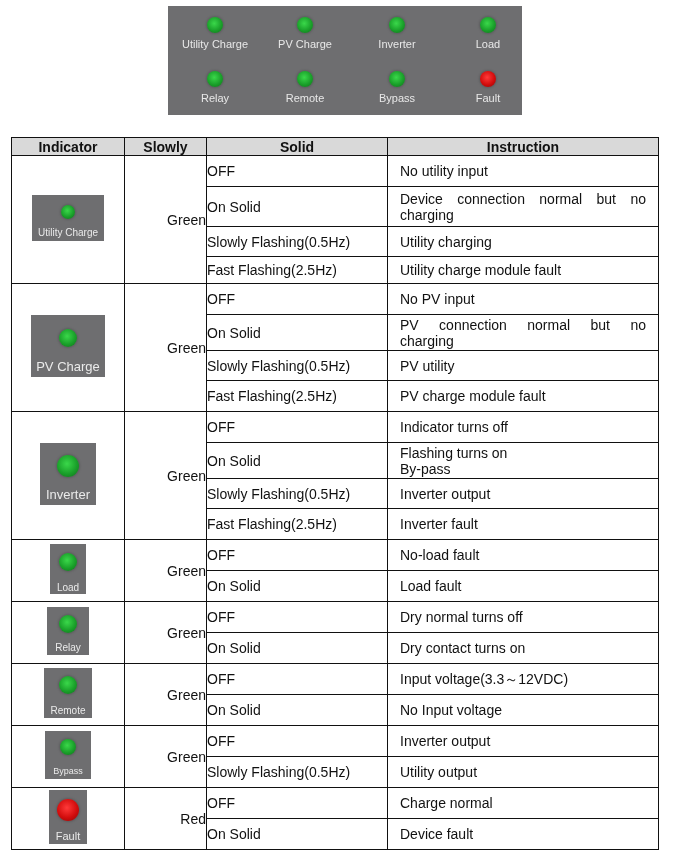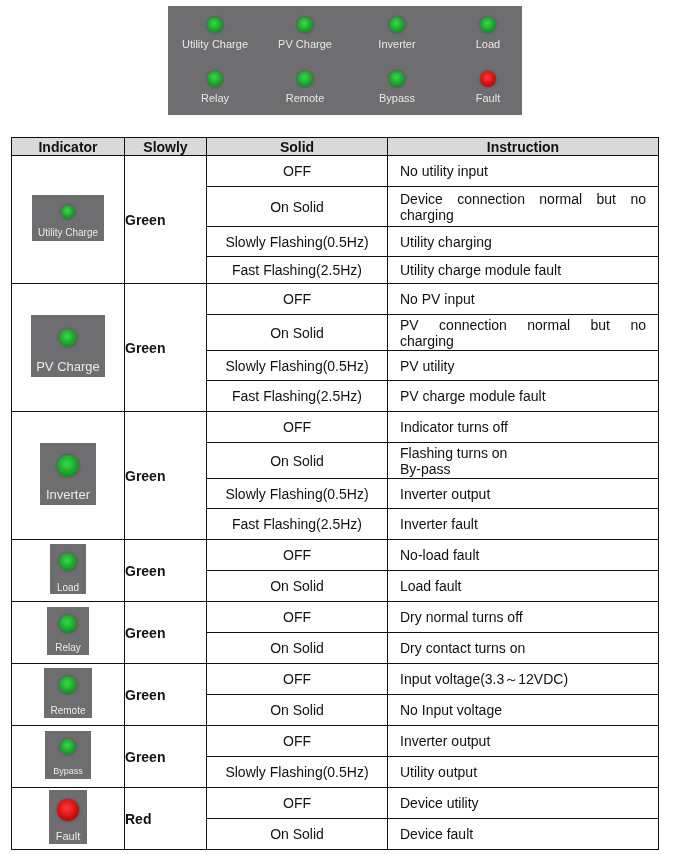--- a/index.html
+++ b/index.html
@@ -13,22 +13,22 @@
          box-shadow: 0 0 3px rgba(0,0,0,0.35); }
   .led.green { background: radial-gradient(circle at 45% 40%, #3ad84a 0%, #1aa02a 55%, #0f6d1a 100%); }
   .led.red { background: radial-gradient(circle at 45% 40%, #ff3a3a 0%, #d30d0d 55%, #8a0505 100%); }
   .panel-label { color: #e8e8e8; font-size: 11px; margin-top: 5px; white-space: nowrap; }
 
   table.ind { position: absolute; left: 11px; top: 137px; border-collapse: collapse;
               table-layout: fixed; width: 647px; }
   table.ind th, table.ind td { border: 1.3px solid #111; font-size: 14px; padding: 0; }
   table.ind th { background: #d9d9d9; font-weight: bold; height: 17px; font-size: 14px; }
   td.c-ind { text-align: center; vertical-align: middle; }
-  td.c-color { text-align: left; vertical-align: middle; font-weight: bold; }
-  td.c-status { text-align: center; vertical-align: middle; }
+  td.c-color { text-align: right; vertical-align: middle; }
+  td.c-status { vertical-align: middle; }
   td.c-instr { text-align: left; vertical-align: middle; padding: 0 12px !important; line-height: 16px; }
   td.c-instr.justify { text-align: justify; text-align-last: left; }
   td.c-instr.justify span { display: block; text-align: justify; text-align-last: justify; }
 
   .badge { display: inline-block; background: #6e6e70; text-align: center; position: relative; }
   .badge .led { position: absolute; left: 50%; transform: translateX(-50%); }
   .badge .badge-label { position: absolute; left: 0; right: 0; bottom: 3px; color: #eaeaea;
                         white-space: nowrap; text-align: center; }
 </style>
 </head>
@@ -233,20 +233,20 @@
 
     <tr style="height:31px">
       <td class="c-ind" rowspan="2">
         <span class="badge" style="width:38px;height:54px;">
           <span class="led red" style="top:9px;width:22px;height:22px;"></span>
           <span class="badge-label" style="font-size:11px;bottom:2px;">Fault</span>
         </span>
       </td>
       <td class="c-color" rowspan="2">Red</td>
       <td class="c-status">OFF</td>
-      <td class="c-instr">Device utility</td>
+      <td class="c-instr">Charge normal</td>
     </tr>
     <tr style="height:31px">
       <td class="c-status">On Solid</td>
       <td class="c-instr">Device fault</td>
     </tr>
   </tbody>
 </table>
 
 </body></html>

